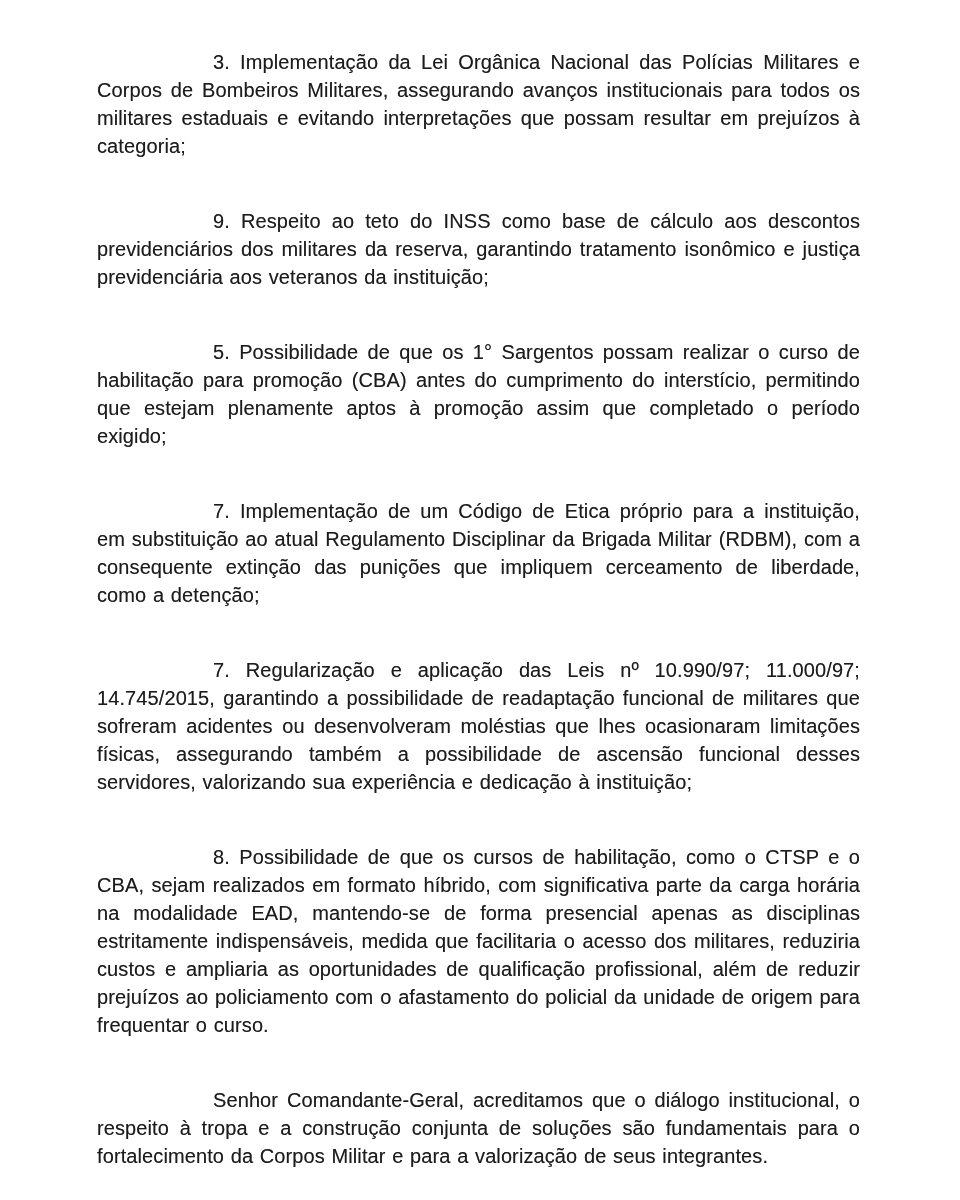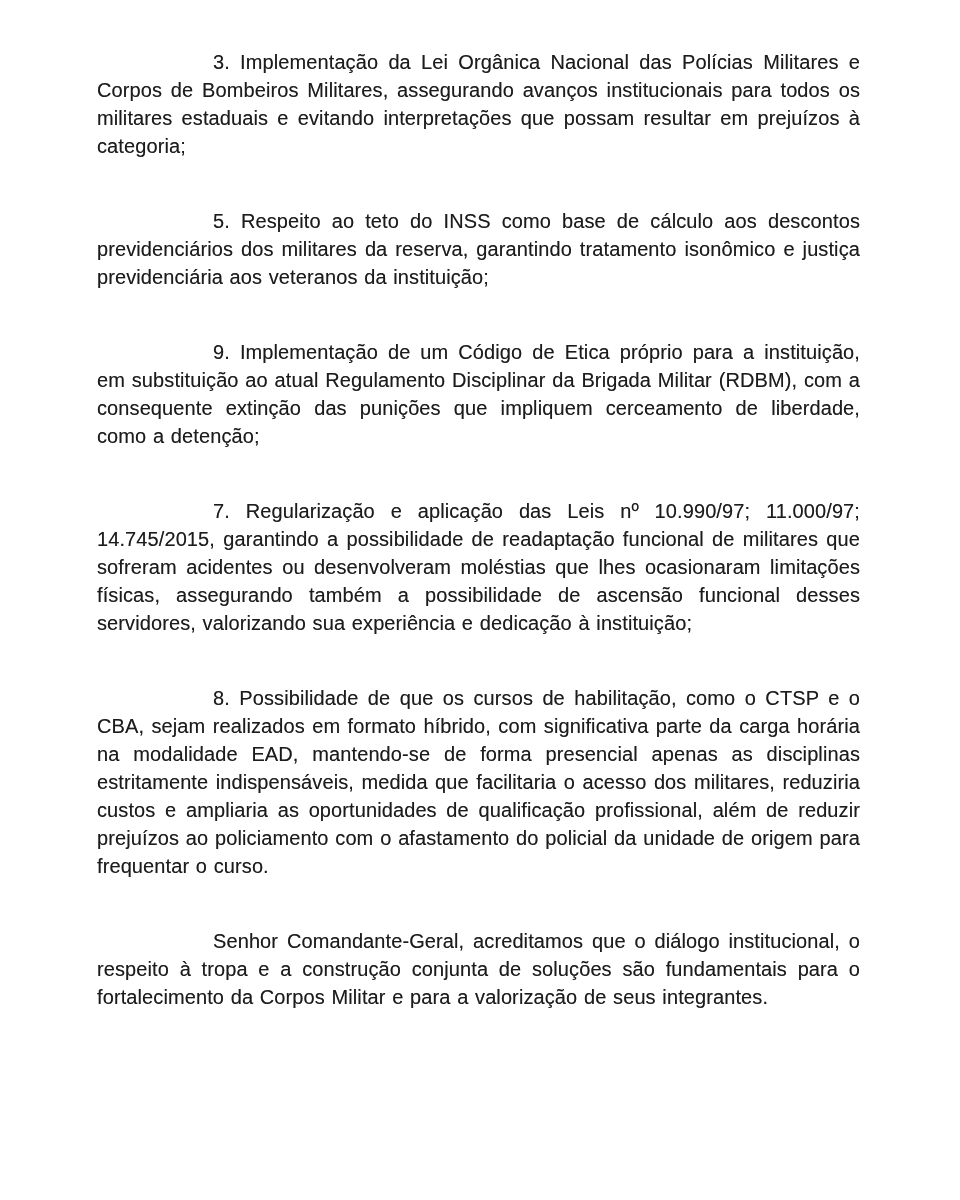--- a/index.html
+++ b/index.html
@@ -34,18 +34,19 @@
   }
   .para:last-child {
     margin-bottom: 0;
   }
 </style>
 </head>
 <body>
 
 <div class="page">
   <p class="para">3. Implementação da Lei Orgânica Nacional das Polícias Militares e Corpos de Bombeiros Militares, assegurando avanços institucionais para todos os militares estaduais e evitando interpretações que possam resultar em prejuízos à categoria;</p>
-  <p class="para">5. Respeito ao teto do INSS como base de cálculo aos descontos previdenciários dos militares da reserva, garantindo tratamento isonômico e justiça previdenciária aos veteranos da instituição;</p>
-  <p class="para">9. Implementação de um Código de Etica próprio para a instituição, em substituição ao atual Regulamento Disciplinar da Brigada Militar (RDBM), com a consequente extinção das punições que impliquem cerceamento de liberdade, como a detenção;</p>
+  <p class="para">9. Respeito ao teto do INSS como base de cálculo aos descontos previdenciários dos militares da reserva, garantindo tratamento isonômico e justiça previdenciária aos veteranos da instituição;</p>
+  <p class="para">5. Possibilidade de que os 1° Sargentos possam realizar o curso de habilitação para promoção (CBA) antes do cumprimento do interstício, permitindo que estejam plenamente aptos à promoção assim que completado o período exigido;</p>
+  <p class="para">7. Implementação de um Código de Etica próprio para a instituição, em substituição ao atual Regulamento Disciplinar da Brigada Militar (RDBM), com a consequente extinção das punições que impliquem cerceamento de liberdade, como a detenção;</p>
   <p class="para">7. Regularização e aplicação das Leis nº 10.990/97; 11.000/97; 14.745/2015, garantindo a possibilidade de readaptação funcional de militares que sofreram acidentes ou desenvolveram moléstias que lhes ocasionaram limitações físicas, assegurando também a possibilidade de ascensão funcional desses servidores, valorizando sua experiência e dedicação à instituição;</p>
   <p class="para">8. Possibilidade de que os cursos de habilitação, como o CTSP e o CBA, sejam realizados em formato híbrido, com significativa parte da carga horária na modalidade EAD, mantendo-se de forma presencial apenas as disciplinas estritamente indispensáveis, medida que facilitaria o acesso dos militares, reduziria custos e ampliaria as oportunidades de qualificação profissional, além de reduzir prejuízos ao policiamento com o afastamento do policial da unidade de origem para frequentar o curso.</p>
   <p class="para">Senhor Comandante-Geral, acreditamos que o diálogo institucional, o respeito à tropa e a construção conjunta de soluções são fundamentais para o fortalecimento da Corpos Militar e para a valorização de seus integrantes.</p>
 </div>
 
 </body></html>

